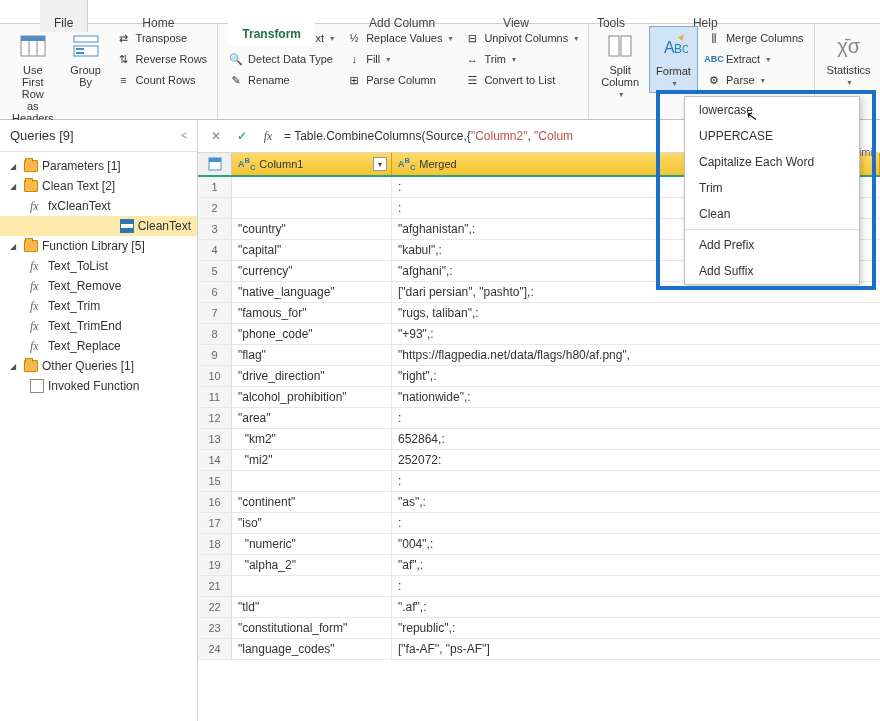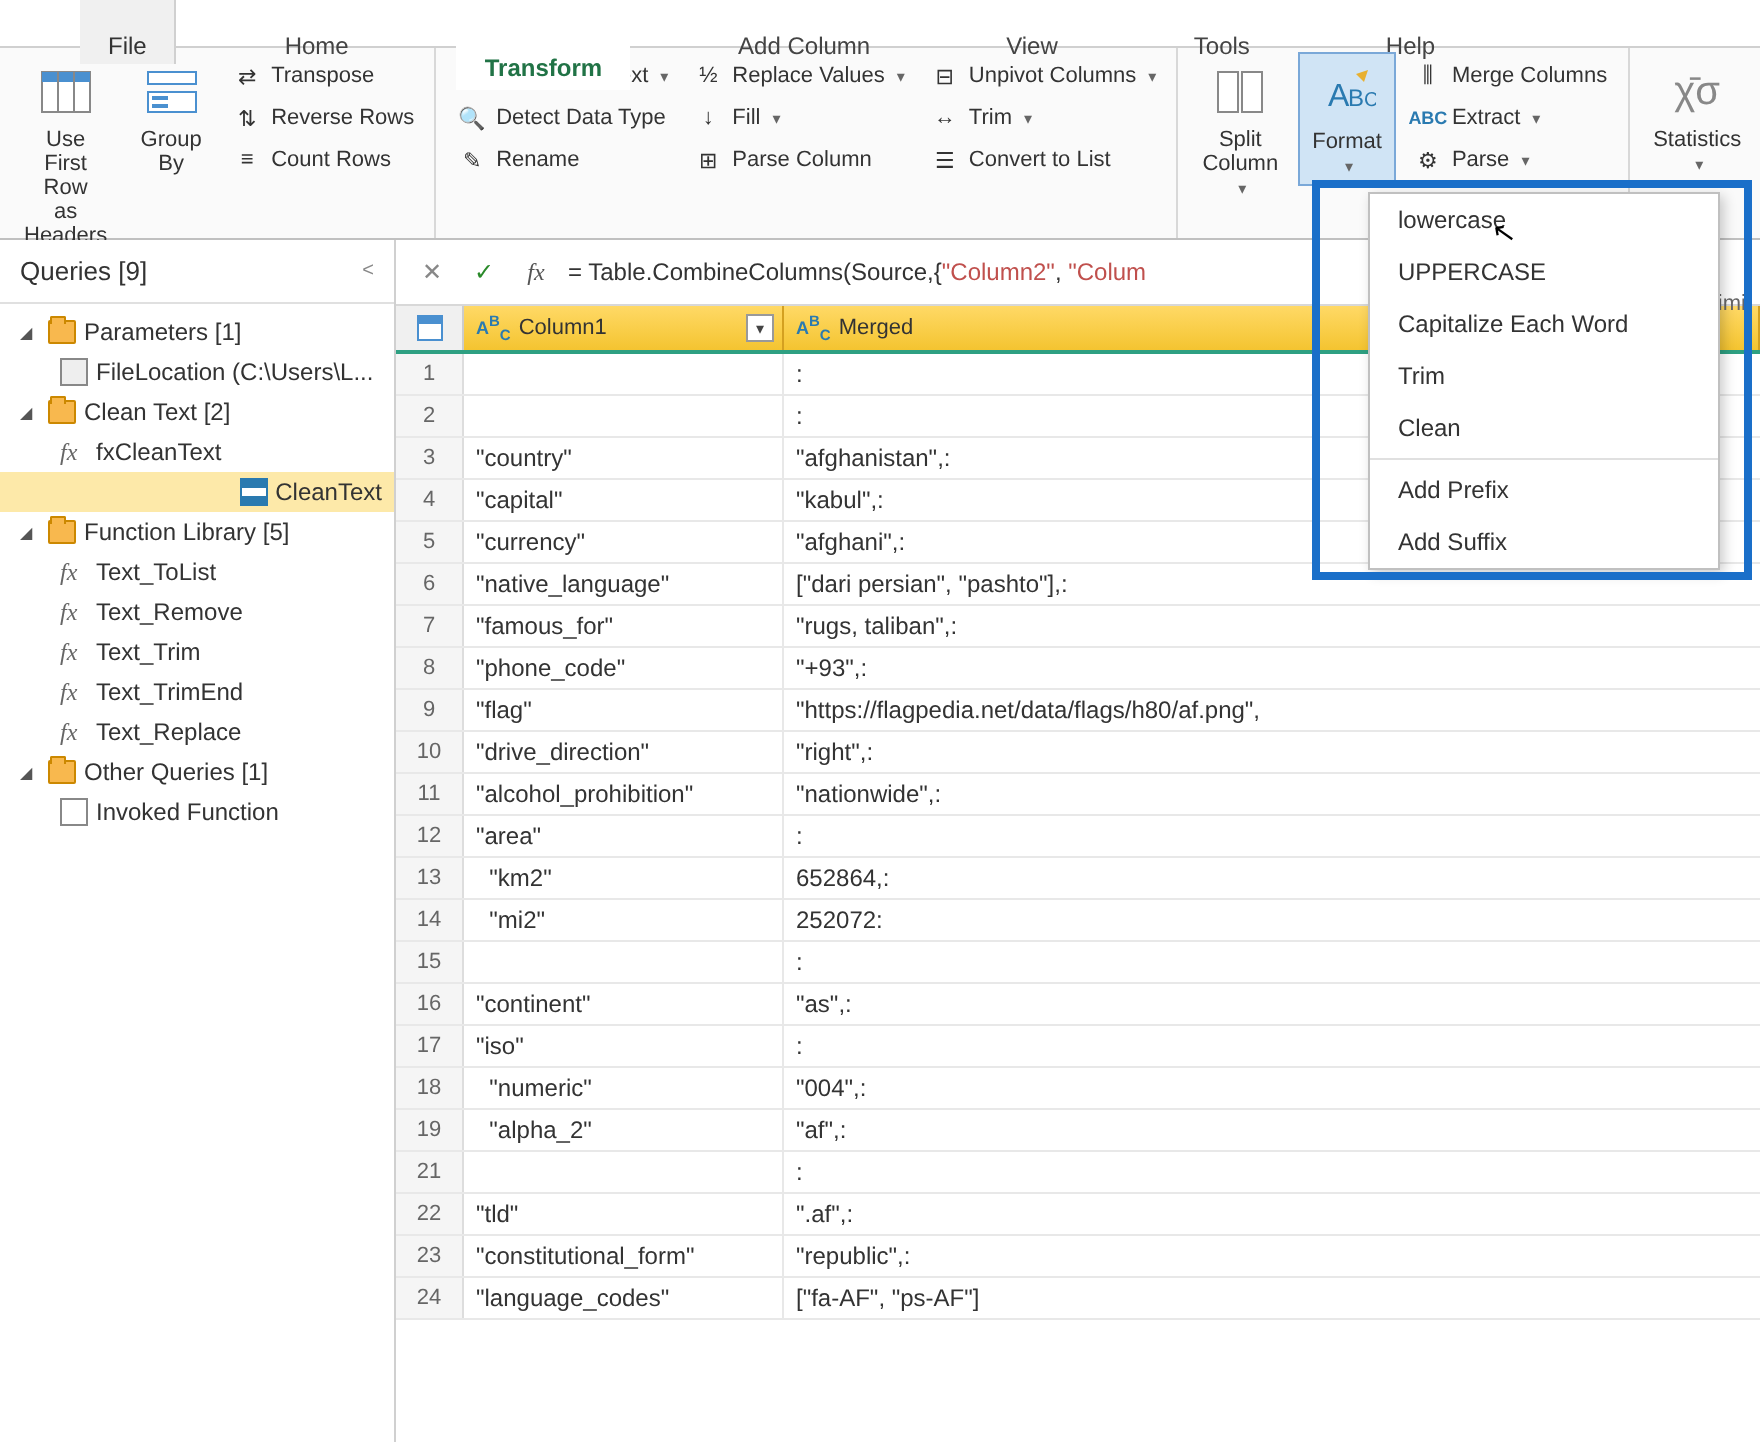--- a/index.html
+++ b/index.html
@@ -243,24 +243,20 @@
     <div class="qheader">
       <span>Queries [9]</span>
       <span class="chev">&lt;</span>
     </div>
     <div class="qtree" id="qtree">
         <div class="qnode">
           <span class="tri">◢</span>
           <span class="folder-ico"></span>
           <span>Parameters [1]</span>
         </div>
-        <div class="qnode child">
-          <span class="param-ico fico"></span>
-          <span>FileLocation (C:\Users\L...</span>
-        </div>
         <div class="qnode">
           <span class="tri">◢</span>
           <span class="folder-ico"></span>
           <span>Clean Text [2]</span>
         </div>
         <div class="qnode child">
           <span class="fx-ico fico">fx</span>
           <span>fxCleanText</span>
         </div>
         <div class="qnode child selected">

